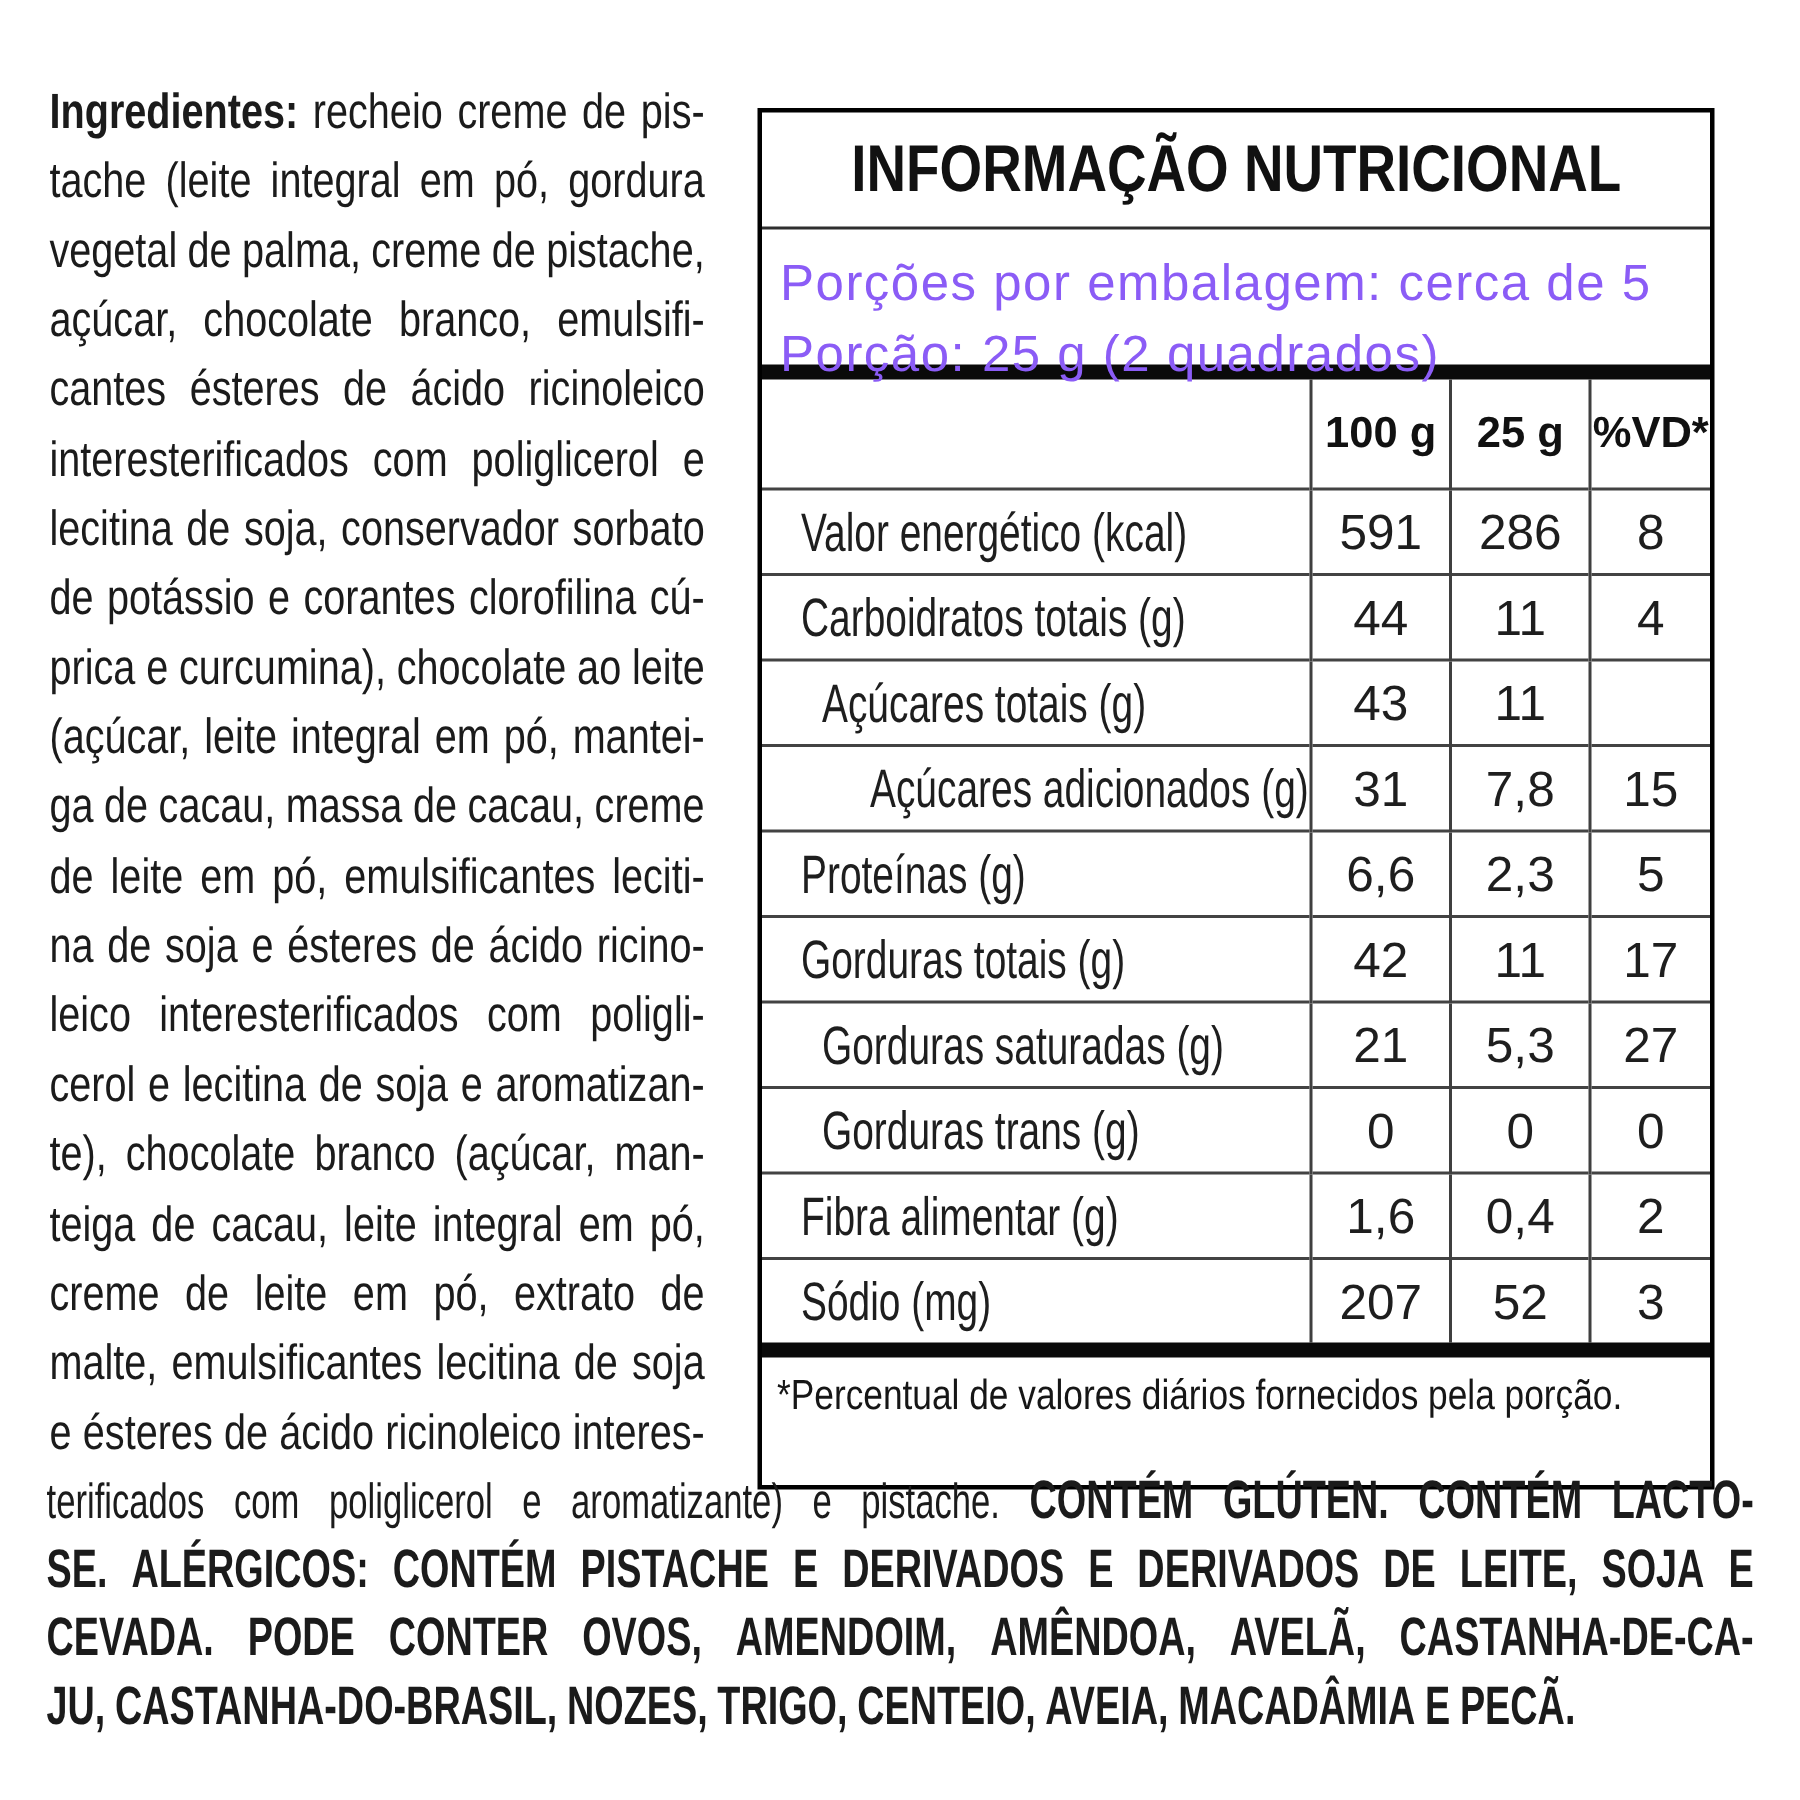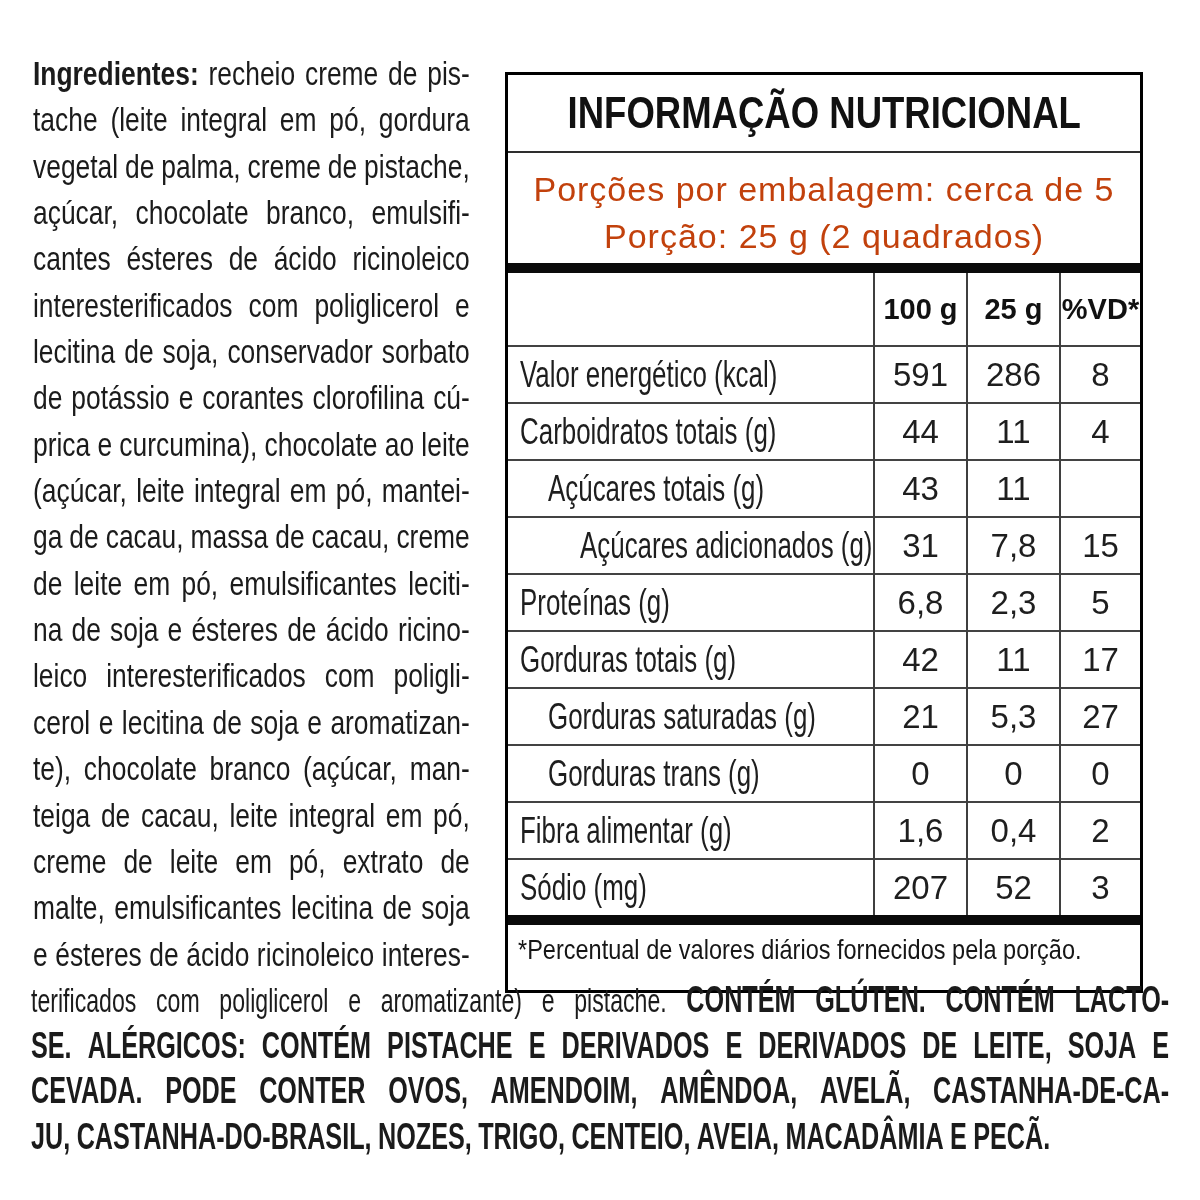--- a/index.html
+++ b/index.html
@@ -45,25 +45,24 @@
   .nt-title {
     height: 76px; border-bottom: 2px solid #2e2e2e;
     display: flex; align-items: center; justify-content: center;
   }
   .nt-title-text {
     display: inline-block; font-weight: bold; font-size: 44px;
     transform: scaleX(0.83); transform-origin: 50% 50%;
     white-space: nowrap; letter-spacing: 0px; color: #111;
   }
   .nt-serving {
-    height: 110px; box-sizing: border-box;
+    height: 90px; box-sizing: border-box;
     padding: 13px 12px 0 12px;
     font-size: 34px; letter-spacing: 1px; line-height: 47px;
-    color: #c2410c;
-    text-align: center;
+    color: #8b5cf6;
   }
   .nt-bar { height: 10px; background: #0a0a0a; }
 
   table.nt-table { width: 100%; border-collapse: collapse; table-layout: fixed; }
   col.c-label { width: 366px; }
   col.c-num   { width: 93px; }
   col.c-vd    { width: 80px; }
   .nt-table th, .nt-table td { padding: 0; }
   .nt-table thead th {
     height: 72px; vertical-align: middle; text-align: center;
@@ -72,21 +71,21 @@
   .vline { border-left: 2px solid #3f3f3f; }
   .nt-table tbody td {
     height: 55px; border-top: 2px solid #434343;
     vertical-align: middle; font-size: 33px; color: #1e1e1e;
   }
   td.lbl { text-align: left; }
   td.lbl .cond {
     display: inline-block; font-size: 36px; white-space: nowrap;
     transform: scaleX(0.72); transform-origin: 0 50%;
   }
-  td.lbl.ind0 { padding-left: 12px; }
+  td.lbl.ind0 { padding-left: 26px; }
   td.lbl.ind1 { padding-left: 40px; margin-left: 48px; }
   td.lbl.ind2 { padding-left: 72px; }
   td.num { text-align: center; }
 
   .nt-footnote {
     height: 50px; display: flex; align-items: center; padding-left: 10px;
   }
   .cond-fn {
     display: inline-block; font-size: 28px; white-space: nowrap;
     transform: scaleX(0.84); transform-origin: 0 50%; color: #161616;
@@ -302,21 +301,21 @@
             <td class="num vline"></td>
           </tr>
           <tr>
             <td class="lbl ind2"><span class="cond">Açúcares adicionados (g)</span></td>
             <td class="num vline">31</td>
             <td class="num vline">7,8</td>
             <td class="num vline">15</td>
           </tr>
           <tr>
             <td class="lbl ind0"><span class="cond">Proteínas (g)</span></td>
-            <td class="num vline">6,8</td>
+            <td class="num vline">6,6</td>
             <td class="num vline">2,3</td>
             <td class="num vline">5</td>
           </tr>
           <tr>
             <td class="lbl ind0"><span class="cond">Gorduras totais (g)</span></td>
             <td class="num vline">42</td>
             <td class="num vline">11</td>
             <td class="num vline">17</td>
           </tr>
           <tr>

